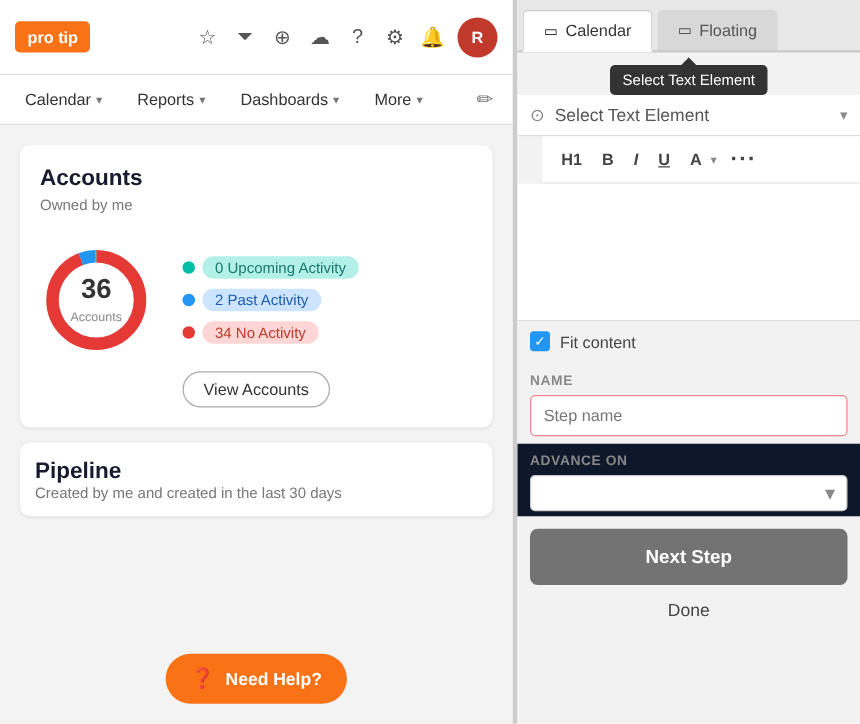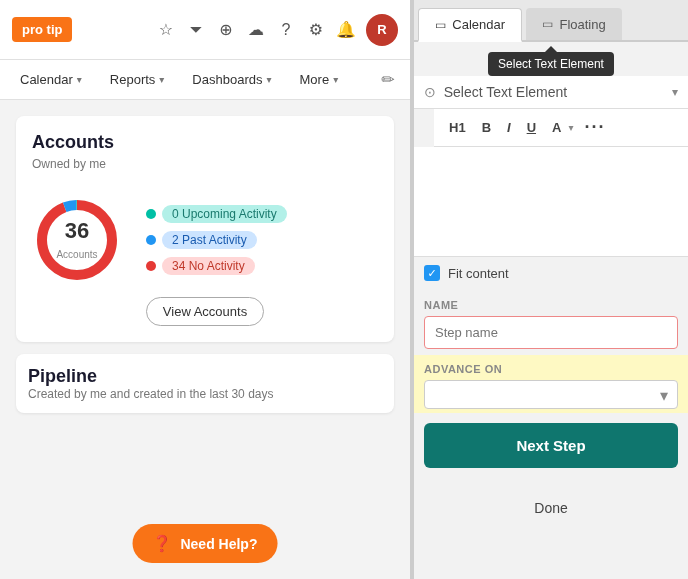--- a/index.html
+++ b/index.html
@@ -404,21 +404,21 @@
       padding: 8px 10px;
       font-size: 13px;
       color: #aaa;
       background: white;
       outline: none;
     }
 
     
     .advance-section {
       padding: 8px 10px 4px;
-      background: #fef9c3;
+      background: #0f172a;
     }
 
     .advance-select {
       width: 100%;
       border: 1px solid #ccc;
       border-radius: 4px;
       padding: 6px 10px;
       font-size: 13px;
       background: white;
       color: #444;
@@ -437,21 +437,21 @@
       position: absolute;
       right: 10px;
       top: 50%;
       transform: translateY(-50%);
       color: #888;
       pointer-events: none;
     }
 
     
     .next-step-btn {
-      background: #0f766e;
+      background: #737373;
       color: white;
       border: none;
       border-radius: 6px;
       padding: 14px;
       font-size: 15px;
       font-weight: 600;
       text-align: center;
       cursor: pointer;
       margin: 10px 10px 4px;
       display: block;
@@ -462,21 +462,20 @@
       background: transparent;
       border: none;
       color: #444;
       font-size: 14px;
       font-weight: 500;
       text-align: center;
       cursor: pointer;
       padding: 8px;
       display: block;
       width: 100%;
-      margin-top: 20px;
     }
   </style>
 </head>
 <body>
 
 <div class="left-panel">
 
   <div class="top-nav">
     <button class="pro-tip-btn">pro tip</button>
     <div class="nav-icons">

